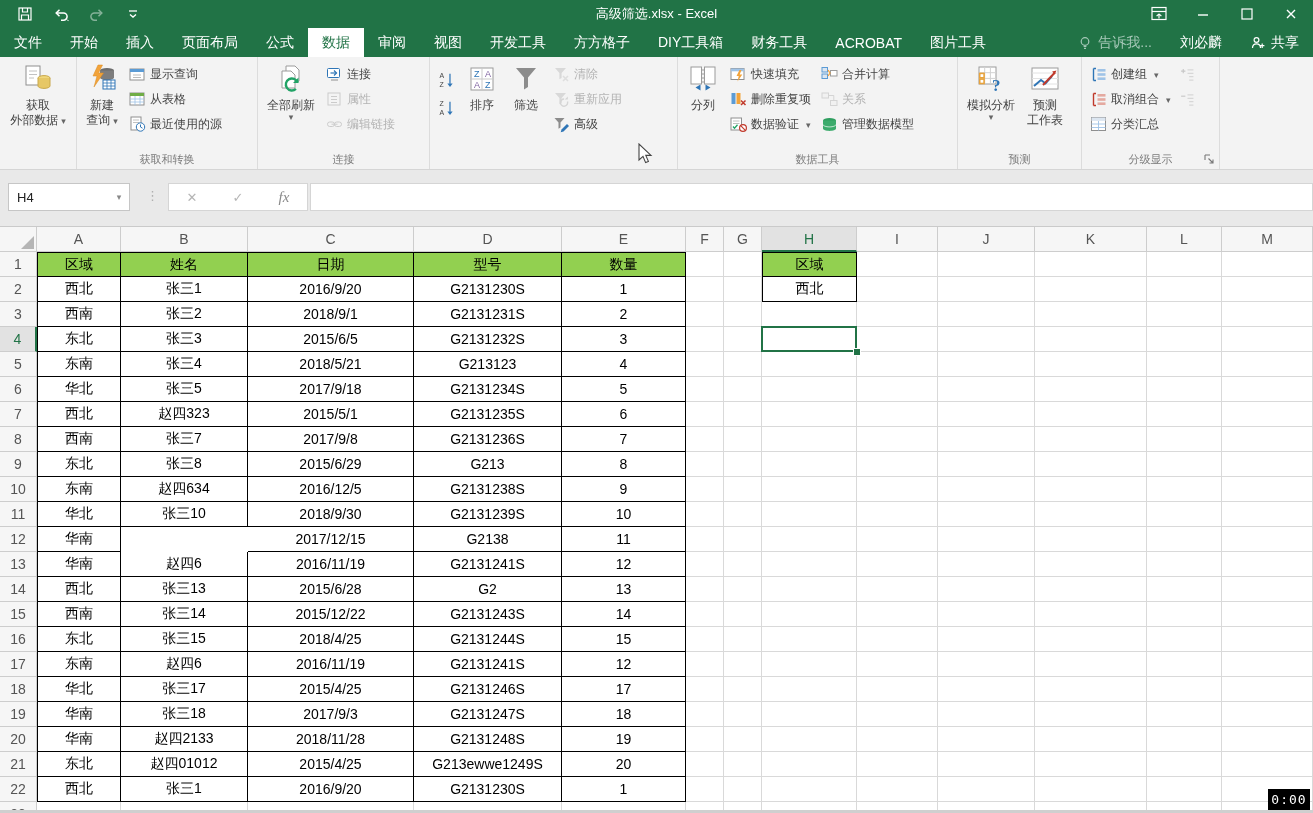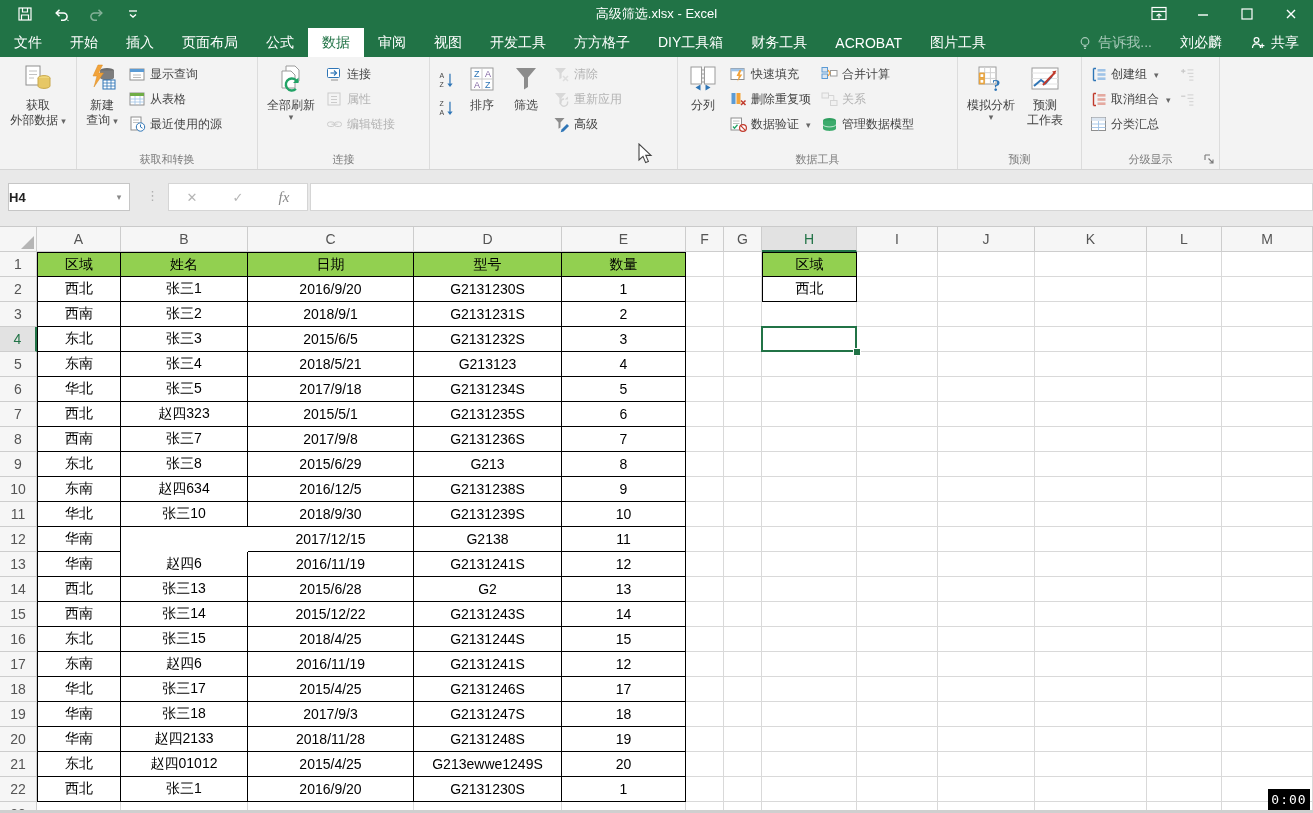--- a/index.html
+++ b/index.html
@@ -31,21 +31,21 @@
   .smallbtn{display:flex;align-items:center;gap:4px;height:25px;padding:0 4px;font-size:12px;color:#444;white-space:nowrap;border-radius:2px;}
   .smallbtn .ic{width:17px;height:17px;display:flex;align-items:center;justify-content:center;}
   .disabled{color:#b3b3b3 !important;}
   .disabled .ic svg{filter:grayscale(1) opacity(.45);}
   .caret::after{content:"▾";font-size:9px;color:#666;margin-left:3px;}
   .bigbtn .caret2{font-size:9px;color:#666;line-height:8px;}
   .launcher{position:absolute;right:3px;bottom:3px;width:14px;height:14px;}
   
   #fbar{position:absolute;left:0;top:170px;width:1313px;height:57px;background:#e9e9e9;border-bottom:1px solid #cacaca;box-sizing:border-box;}
   #namebox{position:absolute;left:8px;top:13px;width:122px;height:28px;background:#fff;border:1px solid #c6c6c6;box-sizing:border-box;display:flex;align-items:center;font-size:13px;color:#222;}
-  #namebox .nb-text{flex:1;font-weight:bold;}
+  #namebox .nb-text{flex:1;padding-left:8px;}
   #namebox .nb-caret{width:20px;text-align:center;color:#888;font-size:9px;}
   #fx-dots{position:absolute;left:146px;top:18px;color:#b0b0b0;font-size:13px;letter-spacing:0;}
   #fxbox{position:absolute;left:168px;top:13px;width:140px;height:28px;background:#fff;border:1px solid #d5d5d5;box-sizing:border-box;display:flex;align-items:center;justify-content:space-around;color:#b5b5b5;}
   #fxbox .fxi{font-size:13px;}
   #fxbox .fx-glyph{font-style:italic;font-family:"Liberation Serif","DejaVu Serif",serif;font-size:15px;color:#8a8a8a;}
   #formulabox{position:absolute;left:310px;top:13px;width:1003px;height:28px;background:#fff;border:1px solid #d5d5d5;box-sizing:border-box;font-size:13px;padding-left:6px;color:#222;display:flex;align-items:center;}
   
   #sheet{position:absolute;left:0;top:227px;width:1313px;height:586px;overflow:hidden;background:#fff;}
   .grid-row{display:flex;height:25px;box-sizing:border-box;}
   .gcell{box-sizing:border-box;overflow:hidden;white-space:nowrap;display:flex;align-items:center;justify-content:center;

